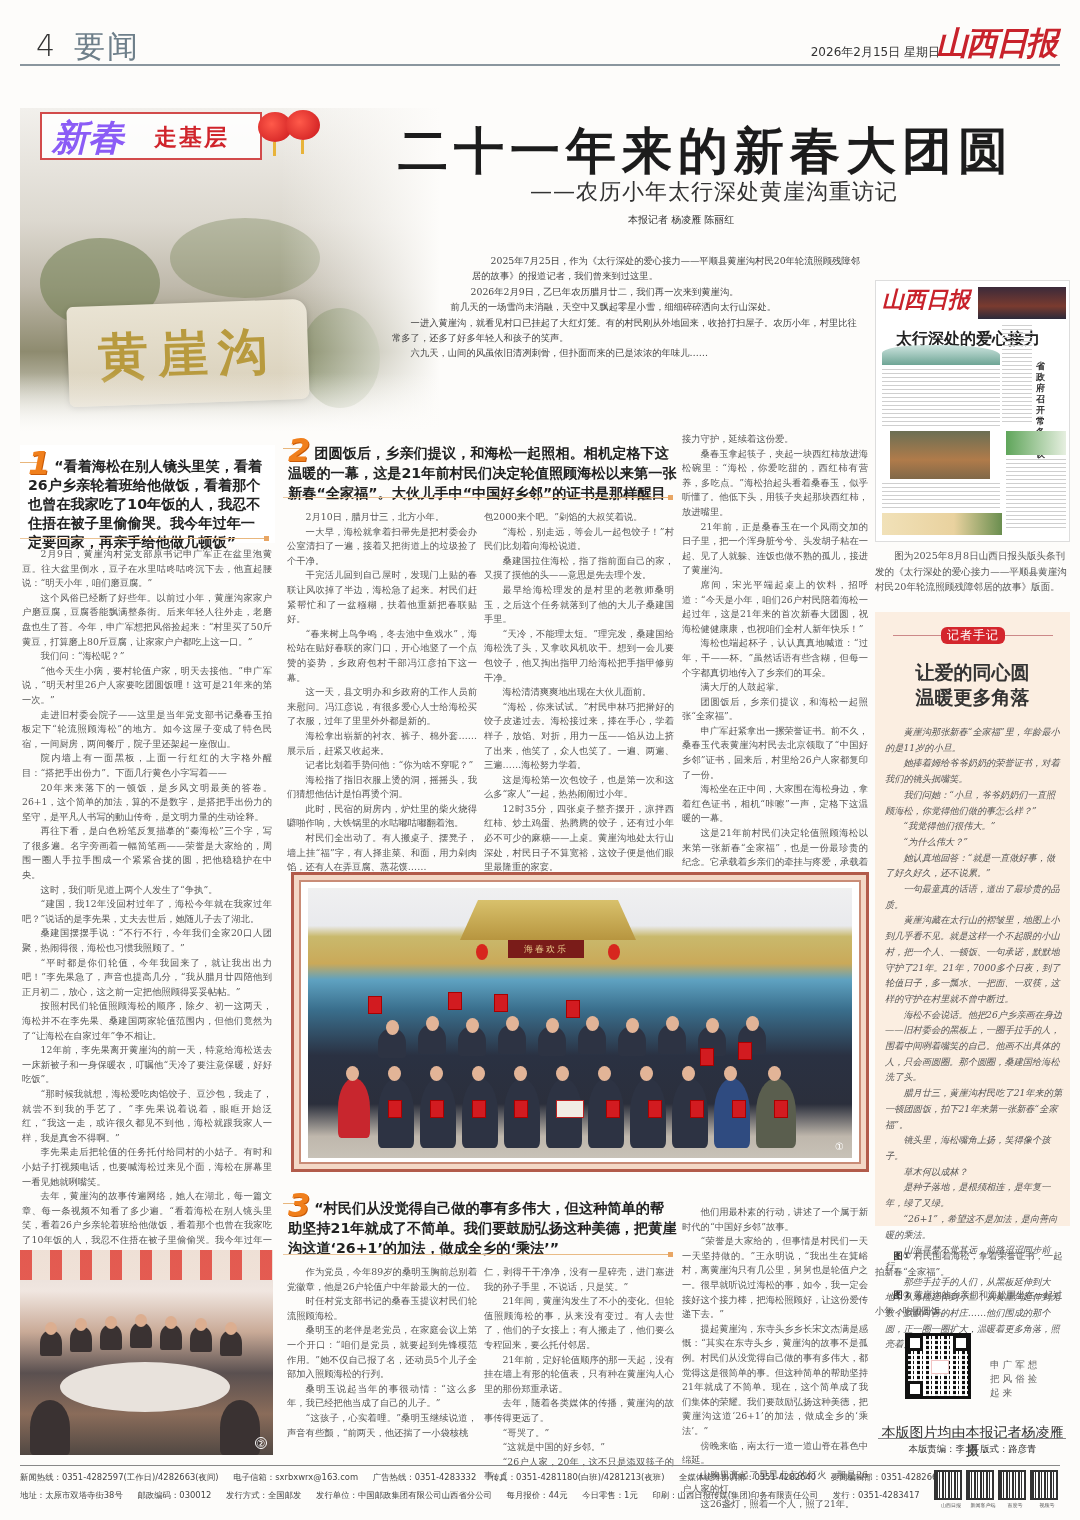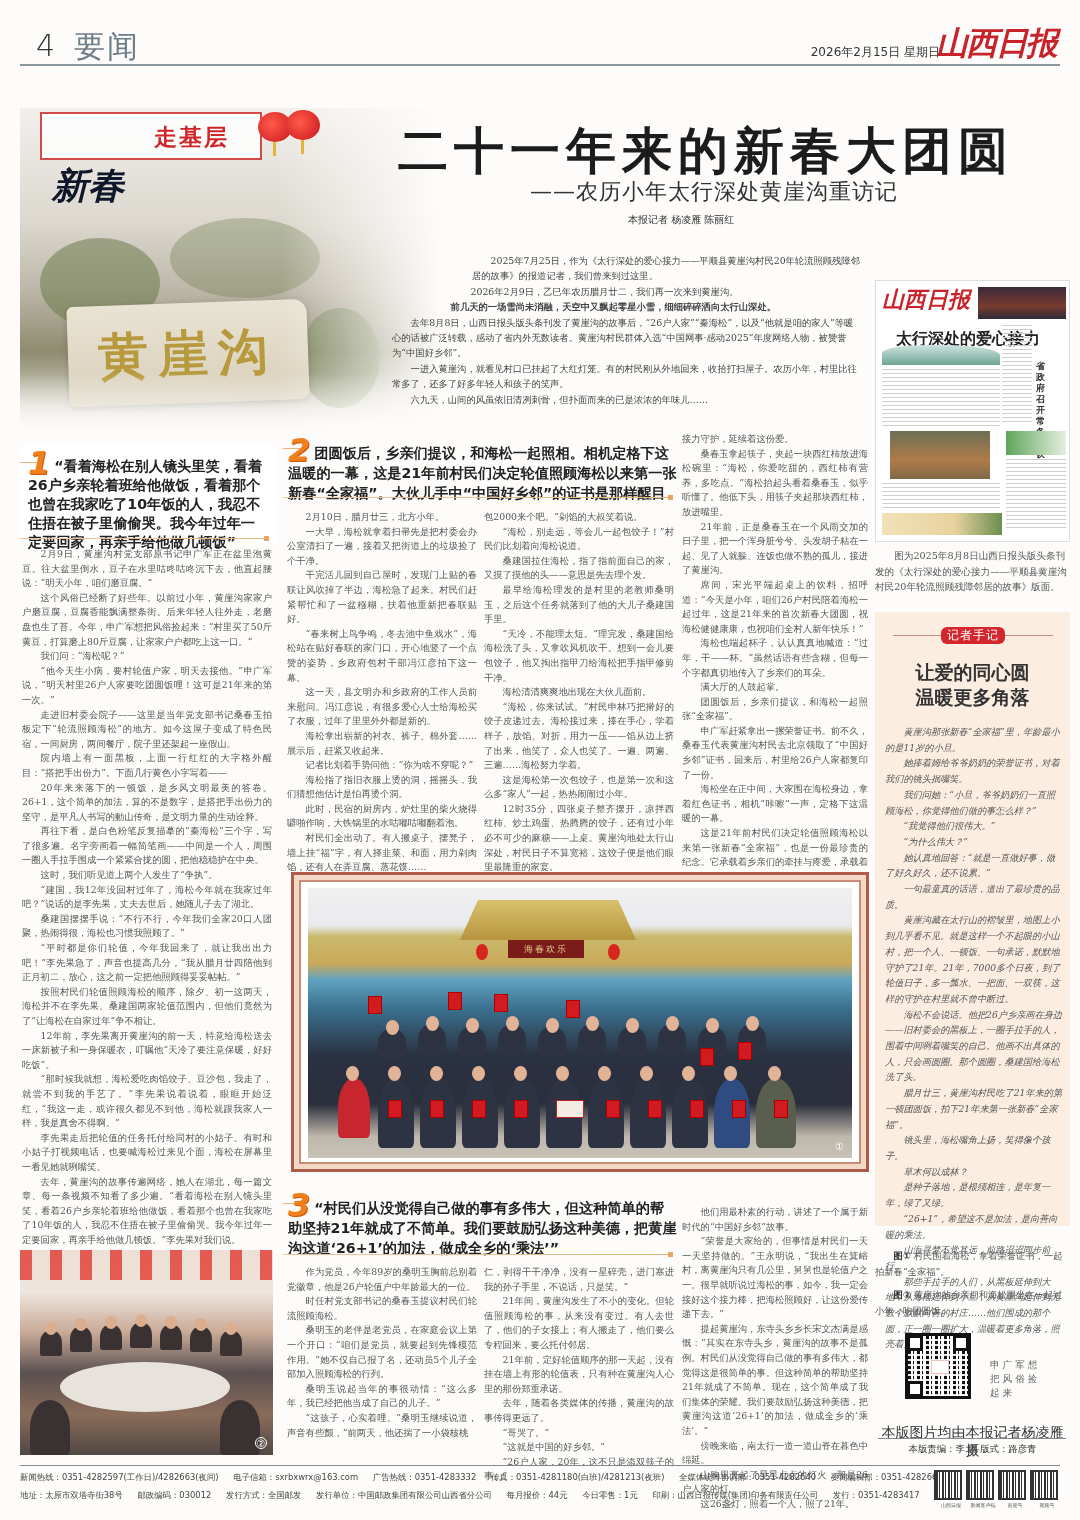--- a/index.html
+++ b/index.html
@@ -18,36 +18,36 @@
       radial-gradient(ellipse at 60% 75%, rgba(255,255,255,0) 0%, rgba(253,252,250,0.0) 40%),
       linear-gradient(180deg, #f2f0ec 0%, #dcd8cf 35%, #bfb9ab 55%, #8e8b6f 75%, #f7f6f2 100%);
     overflow: hidden; }
   #hero .fade { position: absolute; right: 0; top: 0; width: 160px; height: 100%; background: linear-gradient(90deg, rgba(253,252,250,0) 0%, #fdfcfa 100%); }
   #hero .fade-b { position: absolute; left: 0; bottom: 0; width: 100%; height: 60px; background: linear-gradient(180deg, rgba(253,252,250,0) 0%, #fdfcfa 100%); }
   #hero .tree { position: absolute; border-radius: 50%; background: #6c7a4a; opacity: .55; }
   #stone { left: 48px; top: 195px; width: 240px; height: 100px; background: linear-gradient(180deg,#e9e3d3,#d8cfb9); border-radius: 6px 14px 8px 6px; transform: rotate(-2deg); box-shadow: 0 2px 6px rgba(0,0,0,.2); }
   #stone-text { left: 30px; top: 18px; font-size: 50px; color: #b89a3e; letter-spacing: 10px; font-weight: bold; }
 
   #column-tag { left: 40px; top: 112px; width: 222px; height: 48px; border: 2px solid #d24b4b; background: rgba(255,255,255,.85); }
-  #column-tag .big { left: 10px; top: 0px; font-size: 36px; color: #0f172a; font-style: italic; font-weight: bold; margin-top: 48px; }
+  #column-tag .big { left: 10px; top: 0px; font-size: 36px; color: #8b5cf6; font-style: italic; font-weight: bold; }
   #column-tag .small { left: 112px; top: 8px; font-family: "DejaVu Sans", sans-serif; font-size: 23px; color: #d0242b; font-weight: bold; letter-spacing: 2px; }
   .lantern { width: 34px; height: 30px; border-radius: 50%; background: radial-gradient(circle at 40% 40%, #ff5a4a, #c8151b); }
   .lantern::after { content:""; position:absolute; left: 15px; top: 30px; width: 3px; height: 14px; background: #e8b33a; }
 
   
   #main-title { left: 398px; top: 118px; font-family: Liberation Serif, serif; font-size: 50px; font-weight: bold; color: #1c1c1c; letter-spacing: 6px; white-space: nowrap; }
   #sub-title { left: 530px; top: 177px; font-size: 22px; color: #333; letter-spacing: 1px; white-space: nowrap; }
   #byline { left: 628px; top: 213px; font-family: "DejaVu Sans", sans-serif; font-size: 10px; color: #333; white-space: nowrap; }
 
   
   #lead { left: 392px; top: 253px; width: 470px; font-size: 9.3px; line-height: 15.4px; color: #444; }
   #lead p { text-indent: 2em; }
   #lead p.l1 { padding-left: 80px; }
   #lead p.l3 { padding-left: 60px; }
-  #lead p.l4 { padding-left: 40px; font-weight: bold; }
+  #lead p.l4 { padding-left: 40px; }
 
   
   #rail-thumb { left: 875px; top: 280px; width: 195px; height: 262px; background: #fff; border: 1px solid #ddd; }
   #rail-thumb .thumb-logo { left: 6px; top: 4px; font-size: 22px; color: #c8222b; font-style: italic; font-weight: bold; }
   #rail-thumb .thumb-top { left: 102px; top: 6px; width: 88px; height: 32px; background: linear-gradient(180deg,#3b2a3a,#7a3b2f 60%,#2c2a3a); }
   #rail-thumb .thumb-headline { left: 20px; top: 48px; font-family: "DejaVu Sans", sans-serif; font-size: 16px; font-weight: bold; color: #222; white-space: nowrap; }
   #rail-thumb .thumb-mountain { left: 6px; top: 64px; width: 118px; height: 20px; background: linear-gradient(180deg,#cfe5e0,#6ea595); border-radius: 40% 50% 0 0; }
   #rail-thumb .thumb-photo { left: 14px; top: 150px; width: 100px; height: 48px; background: linear-gradient(180deg,#6b6f54,#b07b4a 60%,#806848); }
   #rail-thumb .thumb-side { left: 160px; top: 80px; width: 16px; font-family: "DejaVu Sans", sans-serif; font-size: 9px; font-weight: bold; color: #333; line-height: 11px; }
   #rail-thumb .thumb-green { left: 130px; top: 150px; width: 60px; height: 24px; background: linear-gradient(90deg,#5fa55a,#e6efe0); }
@@ -161,41 +161,40 @@
 <div class="lantern abs" style="left:286px;top:110px;"></div>
 
 <div id="main-title" class="abs">二十一年来的新春大团圆</div>
 <div id="sub-title" class="abs">——农历小年太行深处黄崖沟重访记</div>
 <div id="byline" class="abs">本报记者  杨凌雁  陈丽红</div>
 
 <div id="lead" class="abs">
   <p class="l1">2025年7月25日，作为《太行深处的爱心接力——平顺县黄崖沟村民20年轮流照顾残障邻居的故事》的报道记者，我们曾来到过这里。</p>
   <p class="l3">2026年2月9日，乙巳年农历腊月廿二，我们再一次来到黄崖沟。</p>
   <p class="l4">前几天的一场雪尚未消融，天空中又飘起零星小雪，细细碎碎洒向太行山深处。</p>
-  <p>去年8月8日，山西日报头版头条刊发了黄崖沟的故事后，“26户人家”“秦海松”，以及“他就是咱的家人”等暖心的话被广泛转载，感动了省内外无数读者。黄崖沟村民群体入选“中国网事·感动2025”年度网络人物，被赞誉为“中国好乡邻”。</p>
   <p>一进入黄崖沟，就看见村口已挂起了大红灯笼。有的村民刚从外地回来，收拾打扫屋子。农历小年，村里比往常多了，还多了好多年轻人和孩子的笑声。</p>
   <p>六九天，山间的风虽依旧清冽刺骨，但扑面而来的已是浓浓的年味儿……</p>
 </div>
 
 <div id="sec1-box" class="abs"></div>
 <div class="abs sec-lead" style="left:20px;top:462px;"></div>
 <div id="sec1" class="abs sec-head">
   <span class="sec-num">1</span><span>“看着海松在别人镜头里笑，看着26户乡亲轮着班给他做饭，看着那个也曾在我家吃了10年饭的人，我忍不住捂在被子里偷偷哭。我今年过年一定要回家，再亲手给他做几顿饭”</span>
 </div>
 <div id="sec1-rule" class="abs sec-rule"></div>
 
 <div id="col1" class="abs col">
   <p>2月9日，黄崖沟村党支部原书记申广军正在盆里泡黄豆。往大盆里倒水，豆子在水里咕咚咕咚沉下去，他直起腰说：“明天小年，咱们磨豆腐。”</p>
   <p>这个风俗已经断了好些年。以前过小年，黄崖沟家家户户磨豆腐，豆腐香能飘满整条街。后来年轻人往外走，老磨盘也生了苔。今年，申广军想把风俗捡起来：“村里买了50斤黄豆，打算磨上80斤豆腐，让家家户户都吃上这一口。”</p>
   <p>我们问：“海松呢？”</p>
   <p>“他今天生小病，要村轮值户家，明天去接他。”申广军说，“明天村里26户人家要吃团圆饭哩！这可是21年来的第一次。”</p>
   <p>走进旧村委会院子——这里是当年党支部书记桑春玉拍板定下“轮流照顾海松”的地方。如今这屋子变成了特色民宿，一间厨房，两间餐厅，院子里还架起一座假山。</p>
   <p>院内墙上有一面黑板，上面一行红红的大字格外醒目：“搭把手出份力”。下面几行黄色小字写着——</p>
   <p>20年来来落下的一顿饭，是乡风文明最美的答卷。26+1，这个简单的加法，算的不是数字，是搭把手出份力的坚守，是平凡人书写的動山传奇，是文明力量的生动诠释。</p>
-  <p>再往下看，是白色粉笔反复描摹的“秦海松”三个字，写了很多遍。名字旁画着一幅简笔画——中间是一个人，周围一圈人手拉手围成一个紧紧合拢的圆，把他稳稳护在中央。</p>
+  <p>再往下看，是白色粉笔反复描摹的“秦海松”三个字，写了很多遍。名字旁画着一幅简笔画——荣誉是大家给的，周围一圈人手拉手围成一个紧紧合拢的圆，把他稳稳护在中央。</p>
   <p>这时，我们听见道上两个人发生了“争执”。</p>
   <p>“建国，我12年没回村过年了，海松今年就在我家过年吧？”说话的是李先果，丈夫去世后，她随儿子去了湖北。</p>
   <p>桑建国摆摆手说：“不行不行，今年我们全家20口人团聚，热闹得很，海松也习惯我照顾了。”</p>
   <p>“平时都是你们轮值，今年我回来了，就让我出出力吧！”李先果急了，声音也提高几分，“我从腊月廿四陪他到正月初二，放心，这之前一定把他照顾得妥妥帖帖。”</p>
   <p>按照村民们轮值照顾海松的顺序，除夕、初一这两天，海松并不在李先果、桑建国两家轮值范围内，但他们竟然为了“让海松在自家过年”争不相让。</p>
   <p>12年前，李先果离开黄崖沟的前一天，特意给海松送去一床新被子和一身保暖衣，叮嘱他“天冷了要注意保暖，好好吃饭”。</p>
   <p>“那时候我就想，海松爱吃肉馅饺子、豆沙包，我走了，就尝不到我的手艺了。”李先果说着说着，眼眶开始泛红，“我这一走，或许很久都见不到他，海松就跟我家人一样，我是真舍不得啊。”</p>
   <p>李先果走后把轮值的任务托付给同村的小姑子。有时和小姑子打视频电话，也要喊海松过来见个面，海松在屏幕里一看见她就咧嘴笑。</p>
   <p>去年，黄崖沟的故事传遍网络，她人在湖北，每一篇文章、每一条视频不知看了多少遍。“看着海松在别人镜头里笑，看着26户乡亲轮着班给他做饭，看着那个也曾在我家吃了10年饭的人，我忍不住捂在被子里偷偷哭。我今年过年一定要回家，再亲手给他做几顿饭。”李先果对我们说。</p>
   <p>争执半天，李先果和桑建国终于达成一致：腊月廿四到正月初二，海松去李先果家，等她返回湖北后，桑建国再把海松接回家，一直到正月初五。</p>

